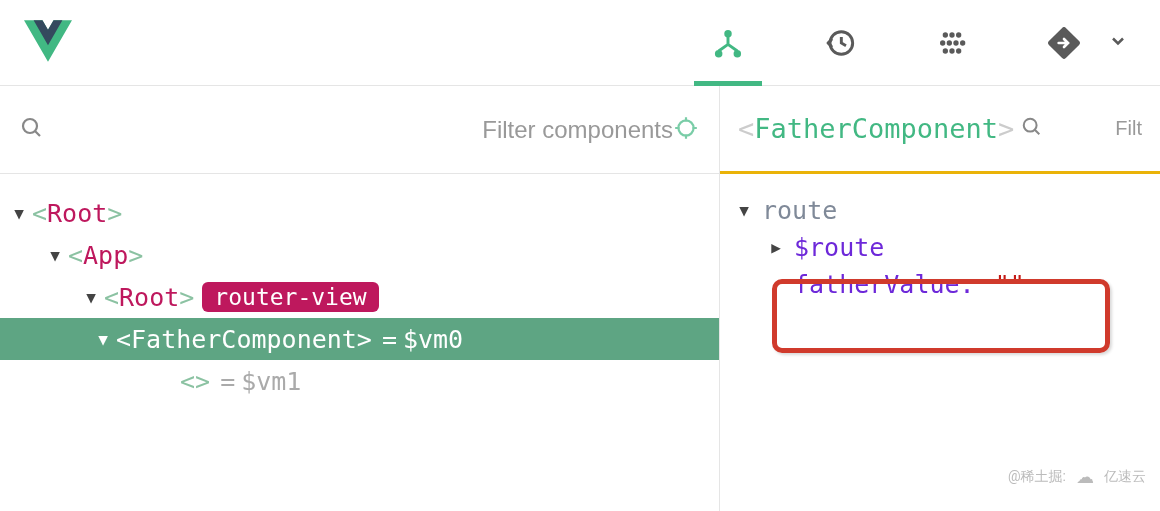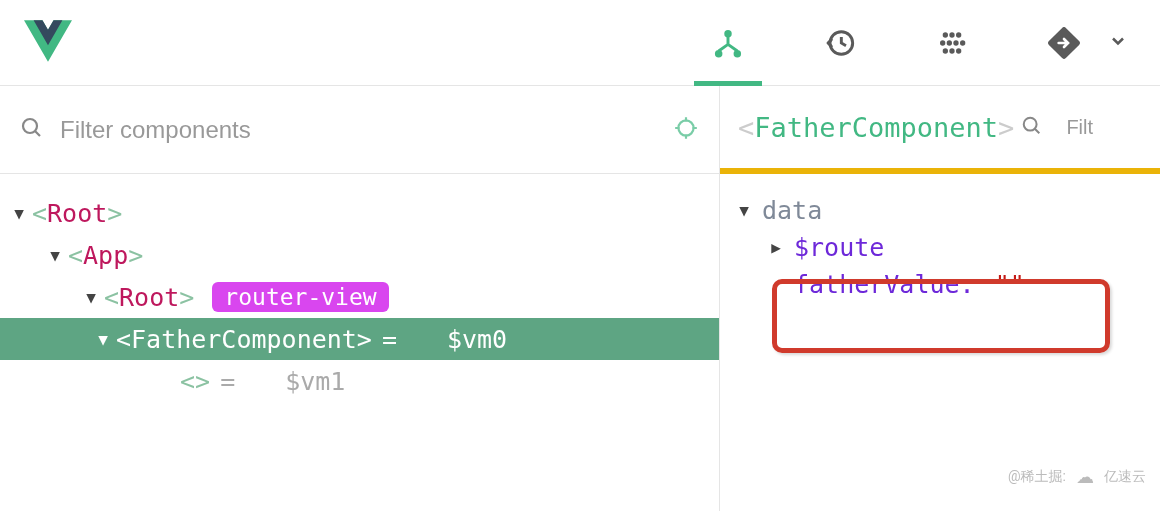--- a/index.html
+++ b/index.html
@@ -70,20 +70,21 @@
       padding: 0 20px;
       border-bottom: 1px solid #e5e5e5;
     }
     .search-icon { color: #888; margin-right: 16px; }
     .filter-input {
       flex: 1;
       border: none;
       outline: none;
       font-size: 24px;
       color: #15803d;
+      text-align: right;
     }
     .filter-input::placeholder { color: #999; }
     .target-icon { color: #42b883; opacity: 0.7; }
     .tree {
       padding: 18px 0;
       font-family: "SF Mono", Menlo, Consolas, monospace;
       font-size: 25px;
     }
     .tree-row {
       display: flex;
@@ -104,40 +105,40 @@
     .comp-name { color: #be185d; }
     .tree-row.selected {
       background: #5ea583;
     }
     .tree-row.selected .angle,
     .tree-row.selected .comp-name,
     .tree-row.selected .vm-ref,
     .tree-row.selected .eq,
     .tree-row.selected .caret { color: #fff; }
     .badge {
-      background: #d946ef;
+      background: #be185d;
       color: #fff;
       padding: 2px 12px;
       border-radius: 6px;
       font-size: 23px;
-      margin-left: 18px;
+      margin-left: 8px;
     }
     .eq { color: #aaa; margin: 0 6px 0 10px; }
-    .vm-ref { color: #aaa; margin-left: 44px; }
+    .vm-ref { color: #aaa; }
     .indent-0 { padding-left: 10px; }
     .indent-1 { padding-left: 46px; }
     .indent-2 { padding-left: 82px; }
     .indent-3 { padding-left: 94px; }
     .indent-4 { padding-left: 158px; }
     .detail-header {
       height: 88px;
       display: flex;
       align-items: center;
       padding: 0 18px;
-      border-bottom: 6px solid #eab308;
+      border-bottom: 3px solid #eab308;
       font-family: "SF Mono", Menlo, Consolas, monospace;
       font-size: 27px;
       color: #ccc;
       gap: 7px;
     }
     .detail-header .comp-name { color: #42b883; }
     .detail-body {
       padding: 18px 14px;
       font-family: "SF Mono", Menlo, Consolas, monospace;
       font-size: 25px;
@@ -296,21 +297,21 @@
         <svg width="22" height="22" viewBox="0 0 24 24" fill="none" stroke="#888" stroke-width="2.2">
             <circle cx="10" cy="10" r="7"></circle>
             <path d="M20 20 L15 15"></path>
           </svg>
       </span>
       <input class="filter-input" style="font-size: 20px; width: 40px;" placeholder="Filt">
     </div>
     <div class="detail-body">
       <div class="detail-row">
         <span class="caret">▼</span>
-        <span class="section-title">data</span>
+        <span class="section-title">route</span>
       </div>
       <div class="detail-row" style="padding-left:32px;">
         <span class="caret">▶</span>
         <span class="prop-key">$route</span>
       </div>
       <div class="detail-row" style="padding-left:60px;gap:12px;">
         <span class="prop-key"><span>fatherValue:</span></span>
         <span class="prop-val-str">""</span>
       </div>
     </div>

